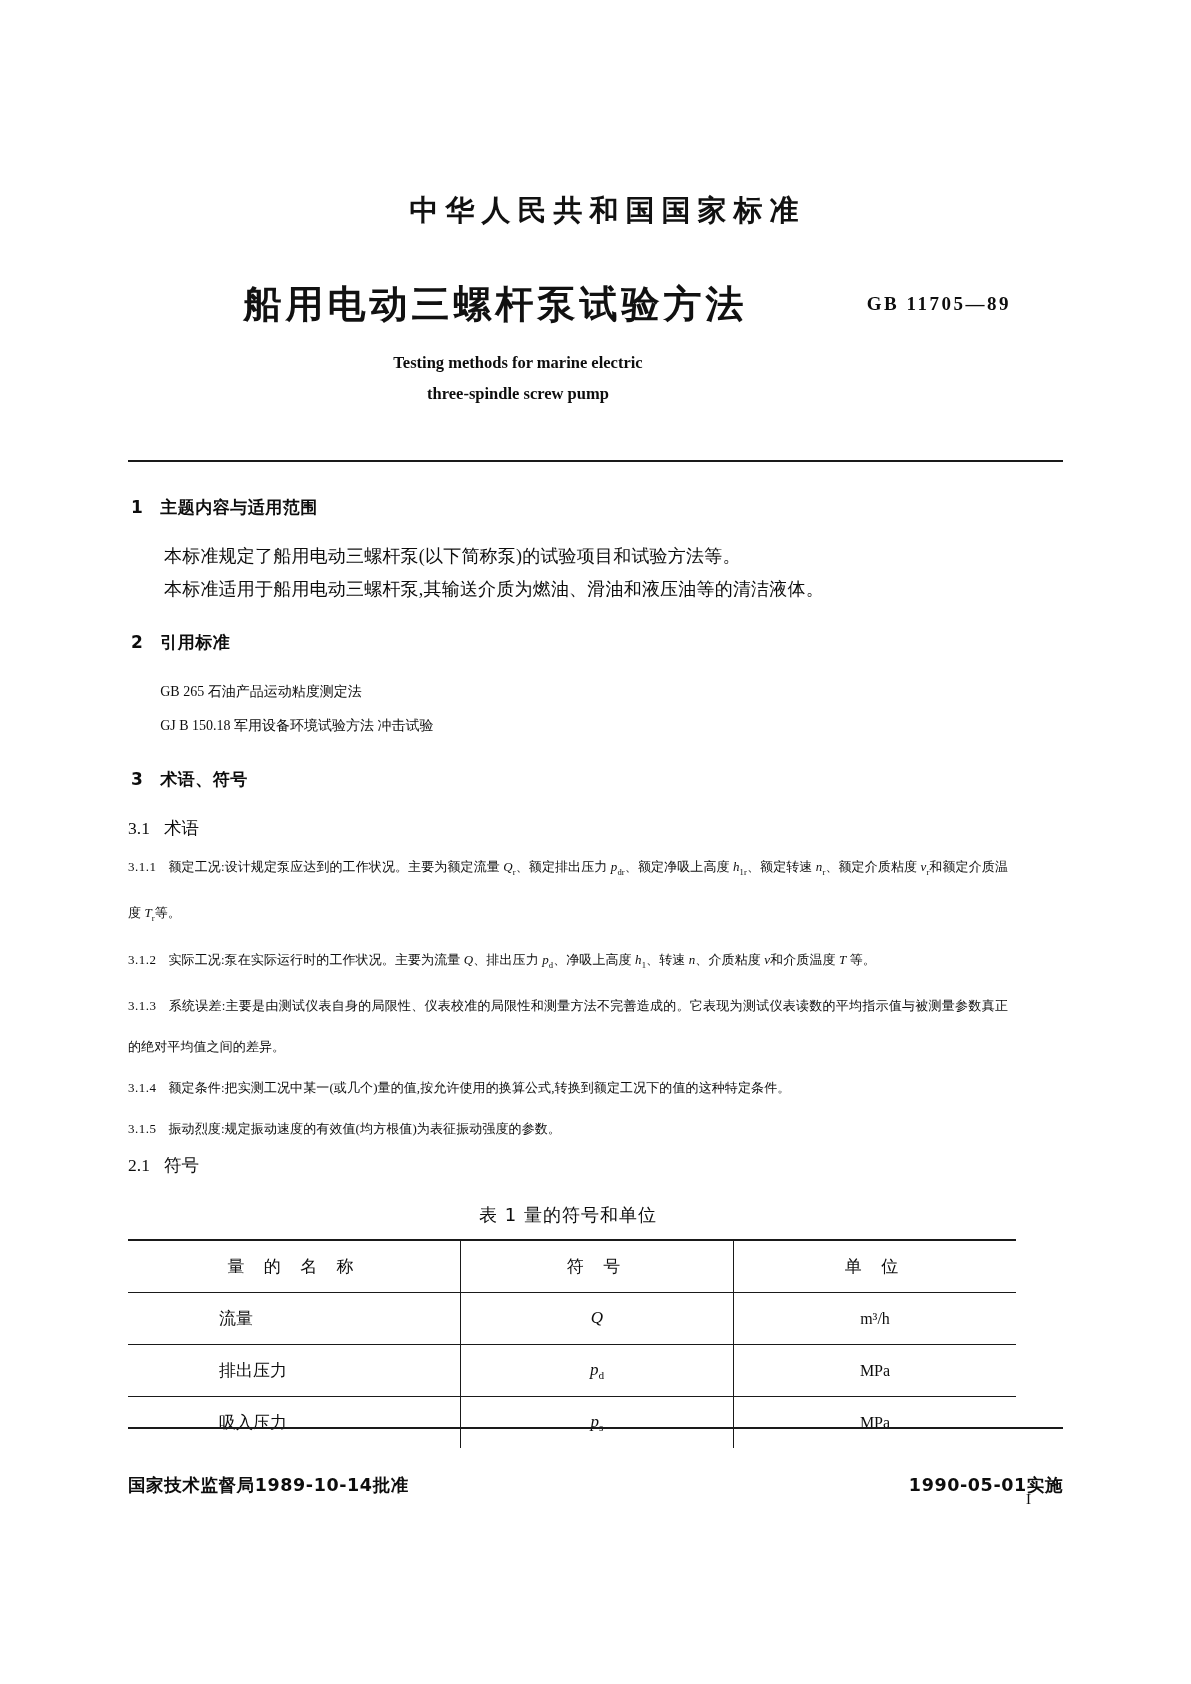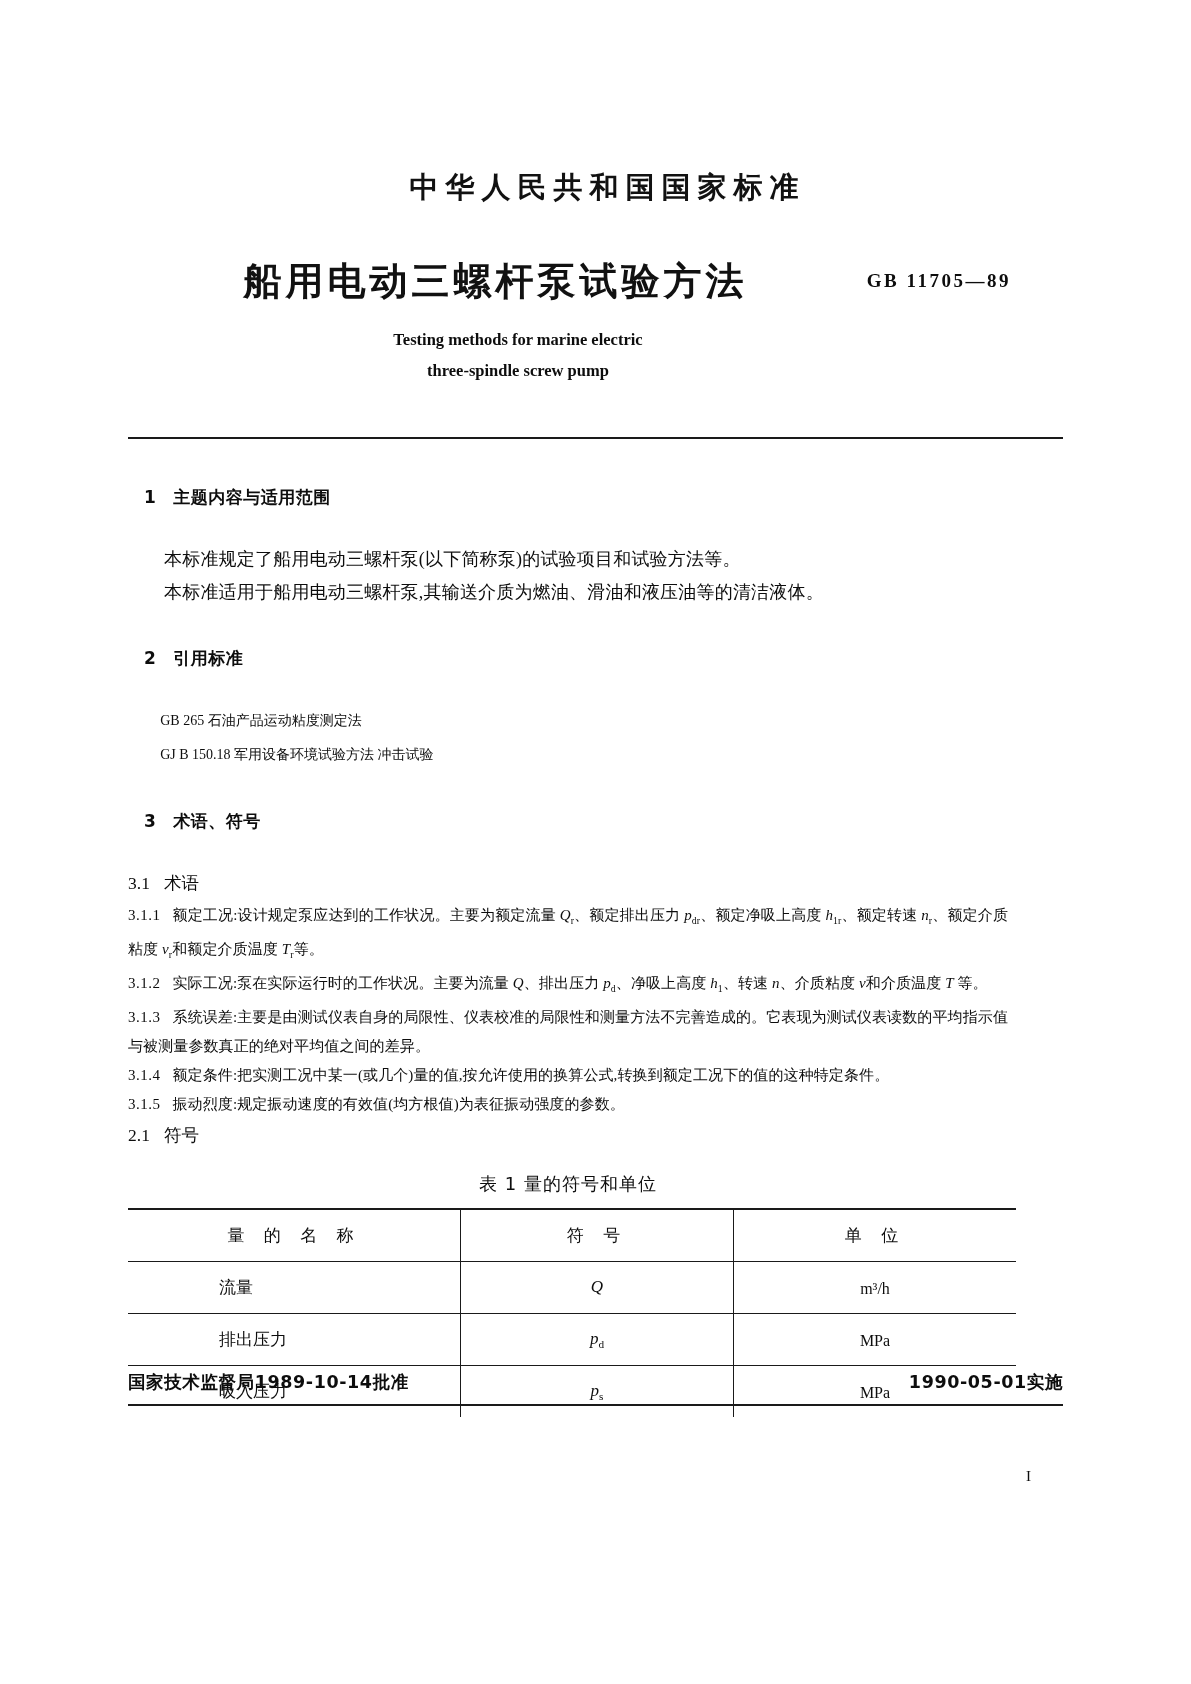--- a/index.html
+++ b/index.html
@@ -6,21 +6,21 @@
   body {
     width:1191px; height:1684px;
     background:#ffffff;
     font-family:"Liberation Serif", "DejaVu Serif", serif;
     color:#0d0d0d;
     -webkit-font-smoothing:antialiased;
   }
   .page { position:relative; width:1191px; height:1684px; box-sizing:border-box; }
 
   
-  .masthead { padding-top:168px; text-align:center; }
+  .masthead { padding-top:168px; text-align:center;margin-top:23px; }
   .nat-std {
     font-family:"DejaVu Sans", sans-serif;
     font-weight:bold;
     font-size:29px;
     letter-spacing:7px;
     color:#111;
     margin-left:24px;
   }
   .title-row {
     position:relative;
@@ -70,43 +70,43 @@
   
   .content {
     position:absolute;
     left:128px; top:470px;
     width:880px;
   }
   h2.sec {
     font-family:"DejaVu Sans", sans-serif;
     font-weight:bold;
     font-size:17px;
-    margin:16px;
+    margin:3px;
     letter-spacing:0.5px;
   }
   h2.sec .num { margin-right:17px; font-weight:bold; }
   .gap-a { height:18px; }
   .gap-b { height:22px; }
   p.para {
     margin:0;
     font-size:18px;
     line-height:33px;
     text-indent:2em;
     letter-spacing:0.2px;
   }
   p.ref {
     margin:0;
     font-size:14px;
     line-height:34px;
     text-indent:2.3em;
   }
   p.clause {
     margin:0;
-    font-size:15px;
-    line-height:29px;
+    font-size:13px;
+    line-height:41px;
     letter-spacing:0.1px;
     text-align:justify;
   }
   p.clause .cnum { margin-right:12px; letter-spacing:0.5px; }
   p.sub {
     margin:0;
     font-size:17.5px;
     line-height:33.5px;
   }
   p.sub .cnum { margin-right:14px; }
@@ -143,21 +143,21 @@
   .hdr-sp { letter-spacing:7px; }
   td.c1 { text-align:center; }
   td.c1 span { display:inline-block; width:150px; text-align:left; }
   .sym { font-family:"Liberation Serif", serif; font-style:italic; font-size:17px; }
   .unit { font-family:"Liberation Serif", serif; font-size:16px; font-style:normal; }
 
   
   .footer {
     position:absolute;
     left:128px; right:128px;
-    top:1370px;
+    top:1450px;
     display:flex;
     justify-content:space-between;
     font-family:"DejaVu Sans", sans-serif;
     font-weight:bold;
     font-size:17.5px;
     letter-spacing:0.6px;
   }
   .pageno {
     position:absolute;
     right:160px; top:1468px;

